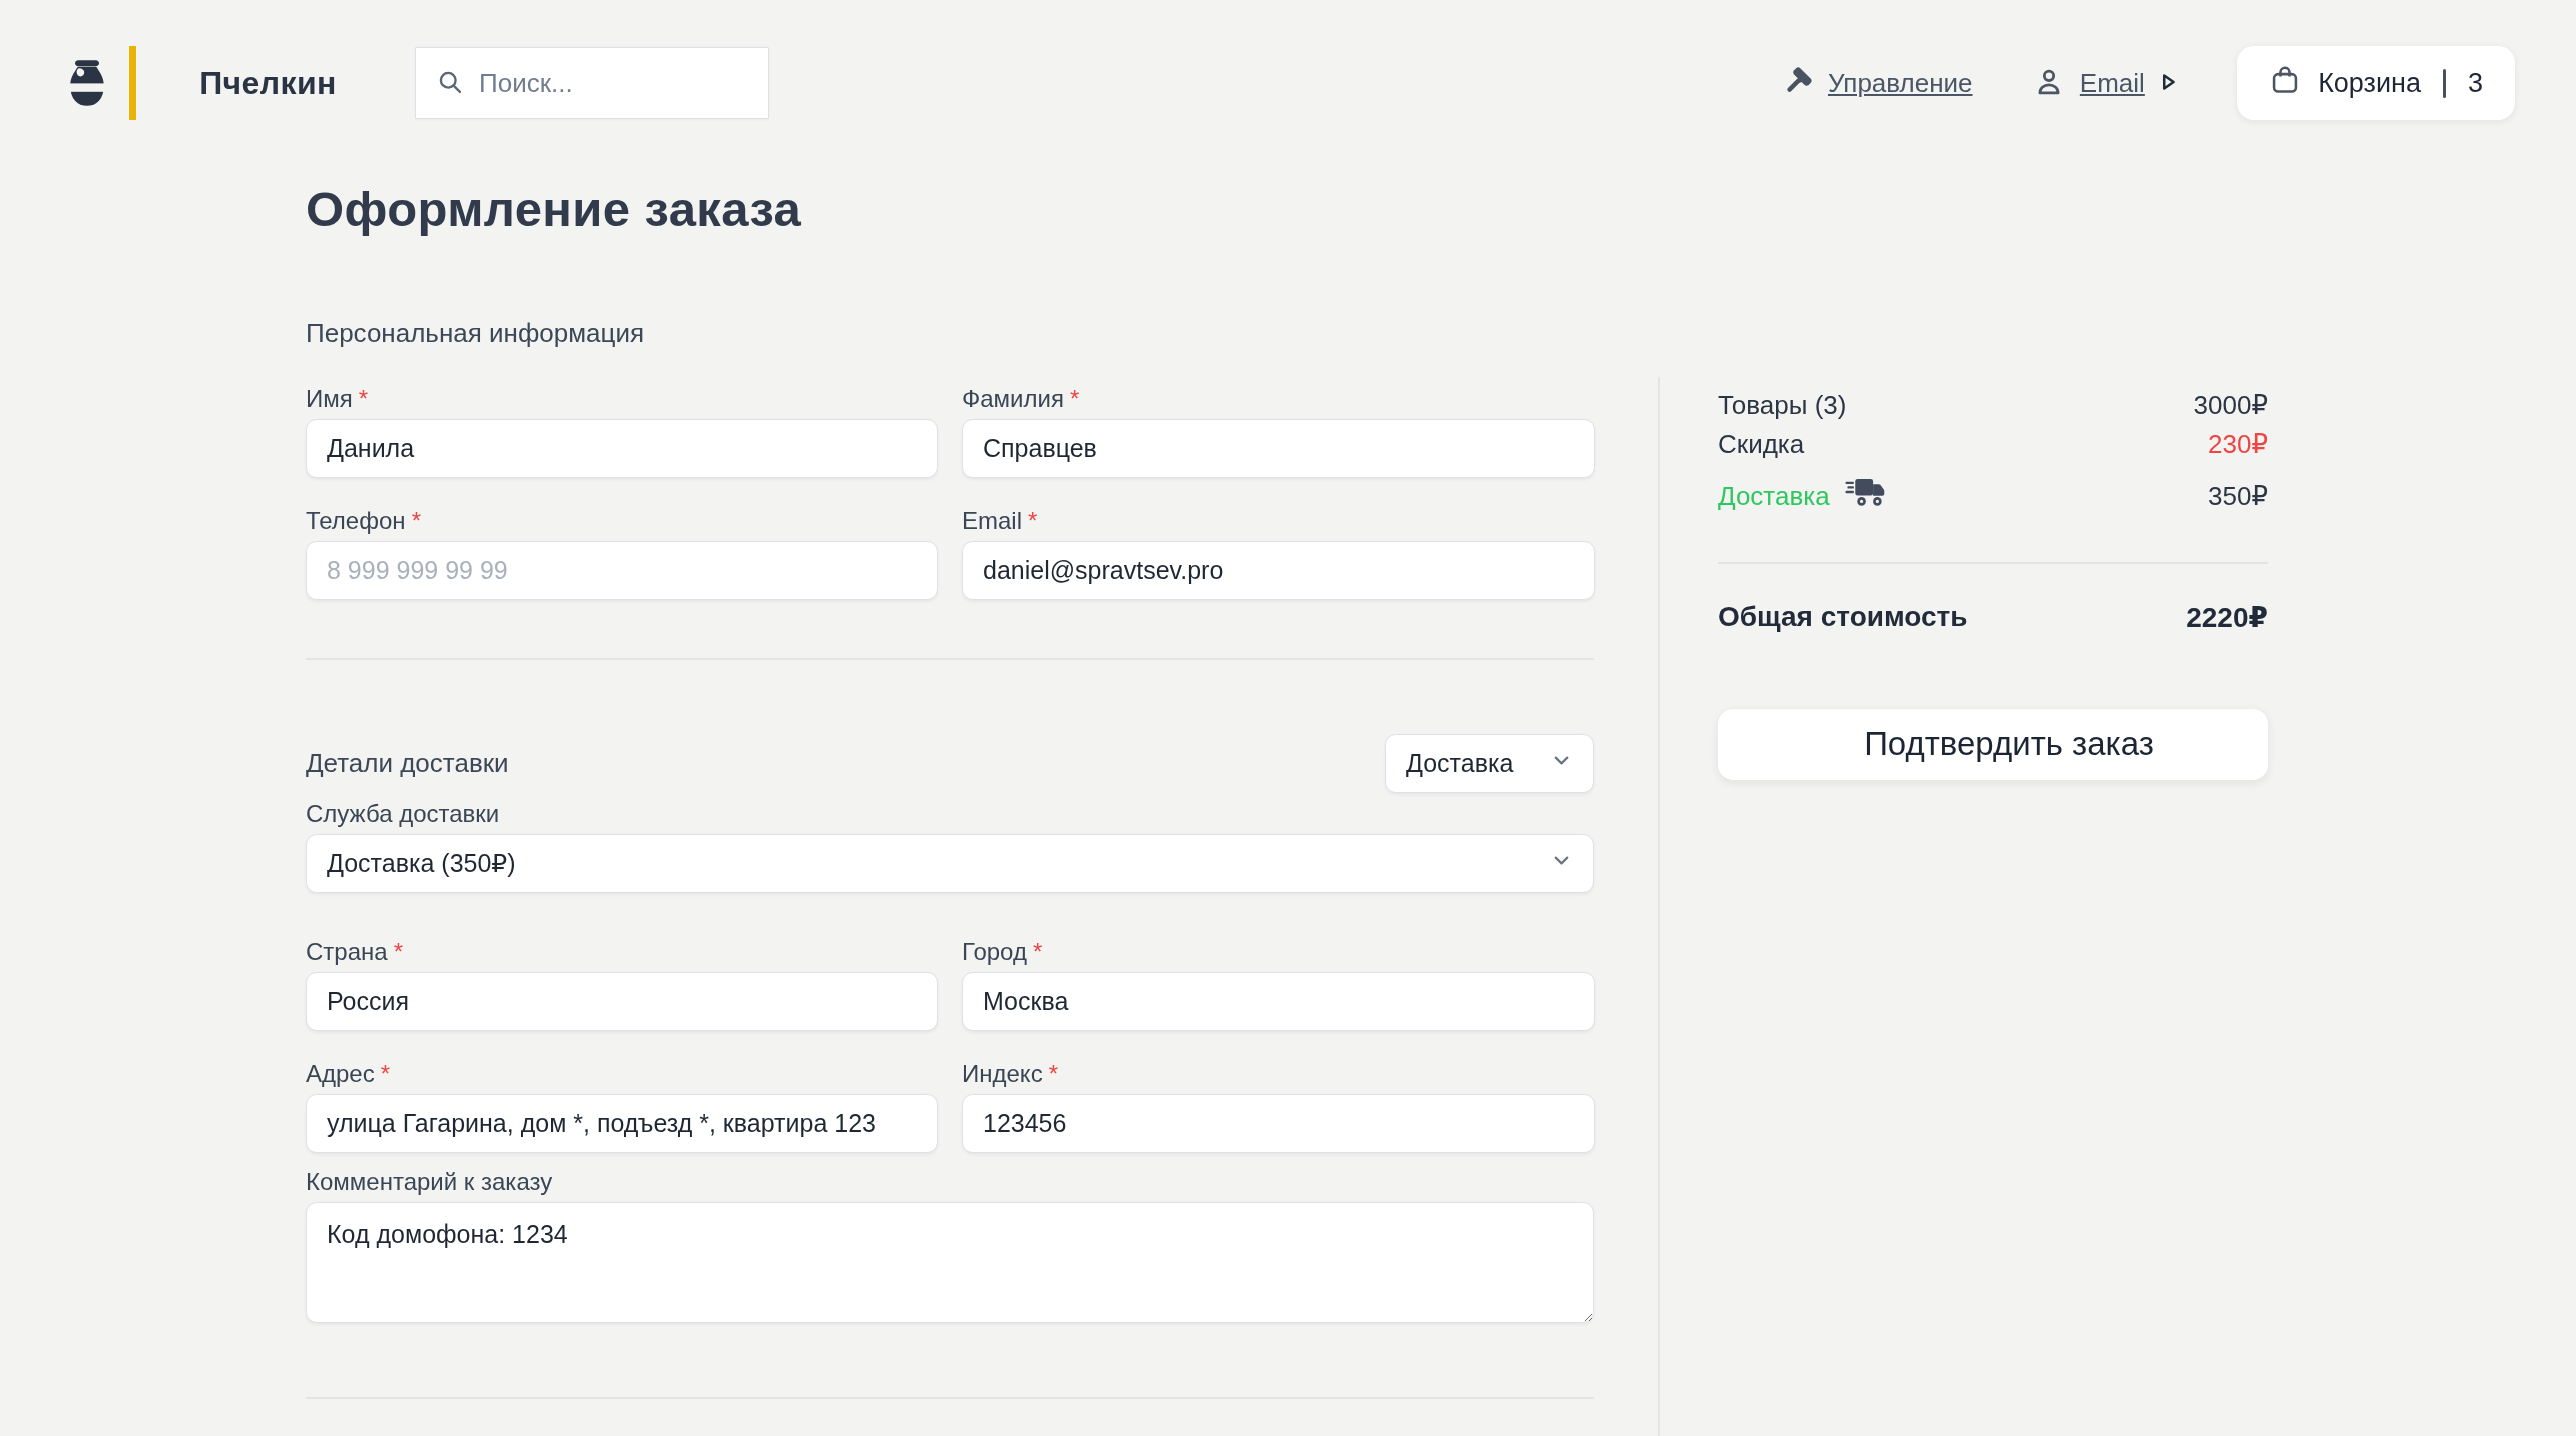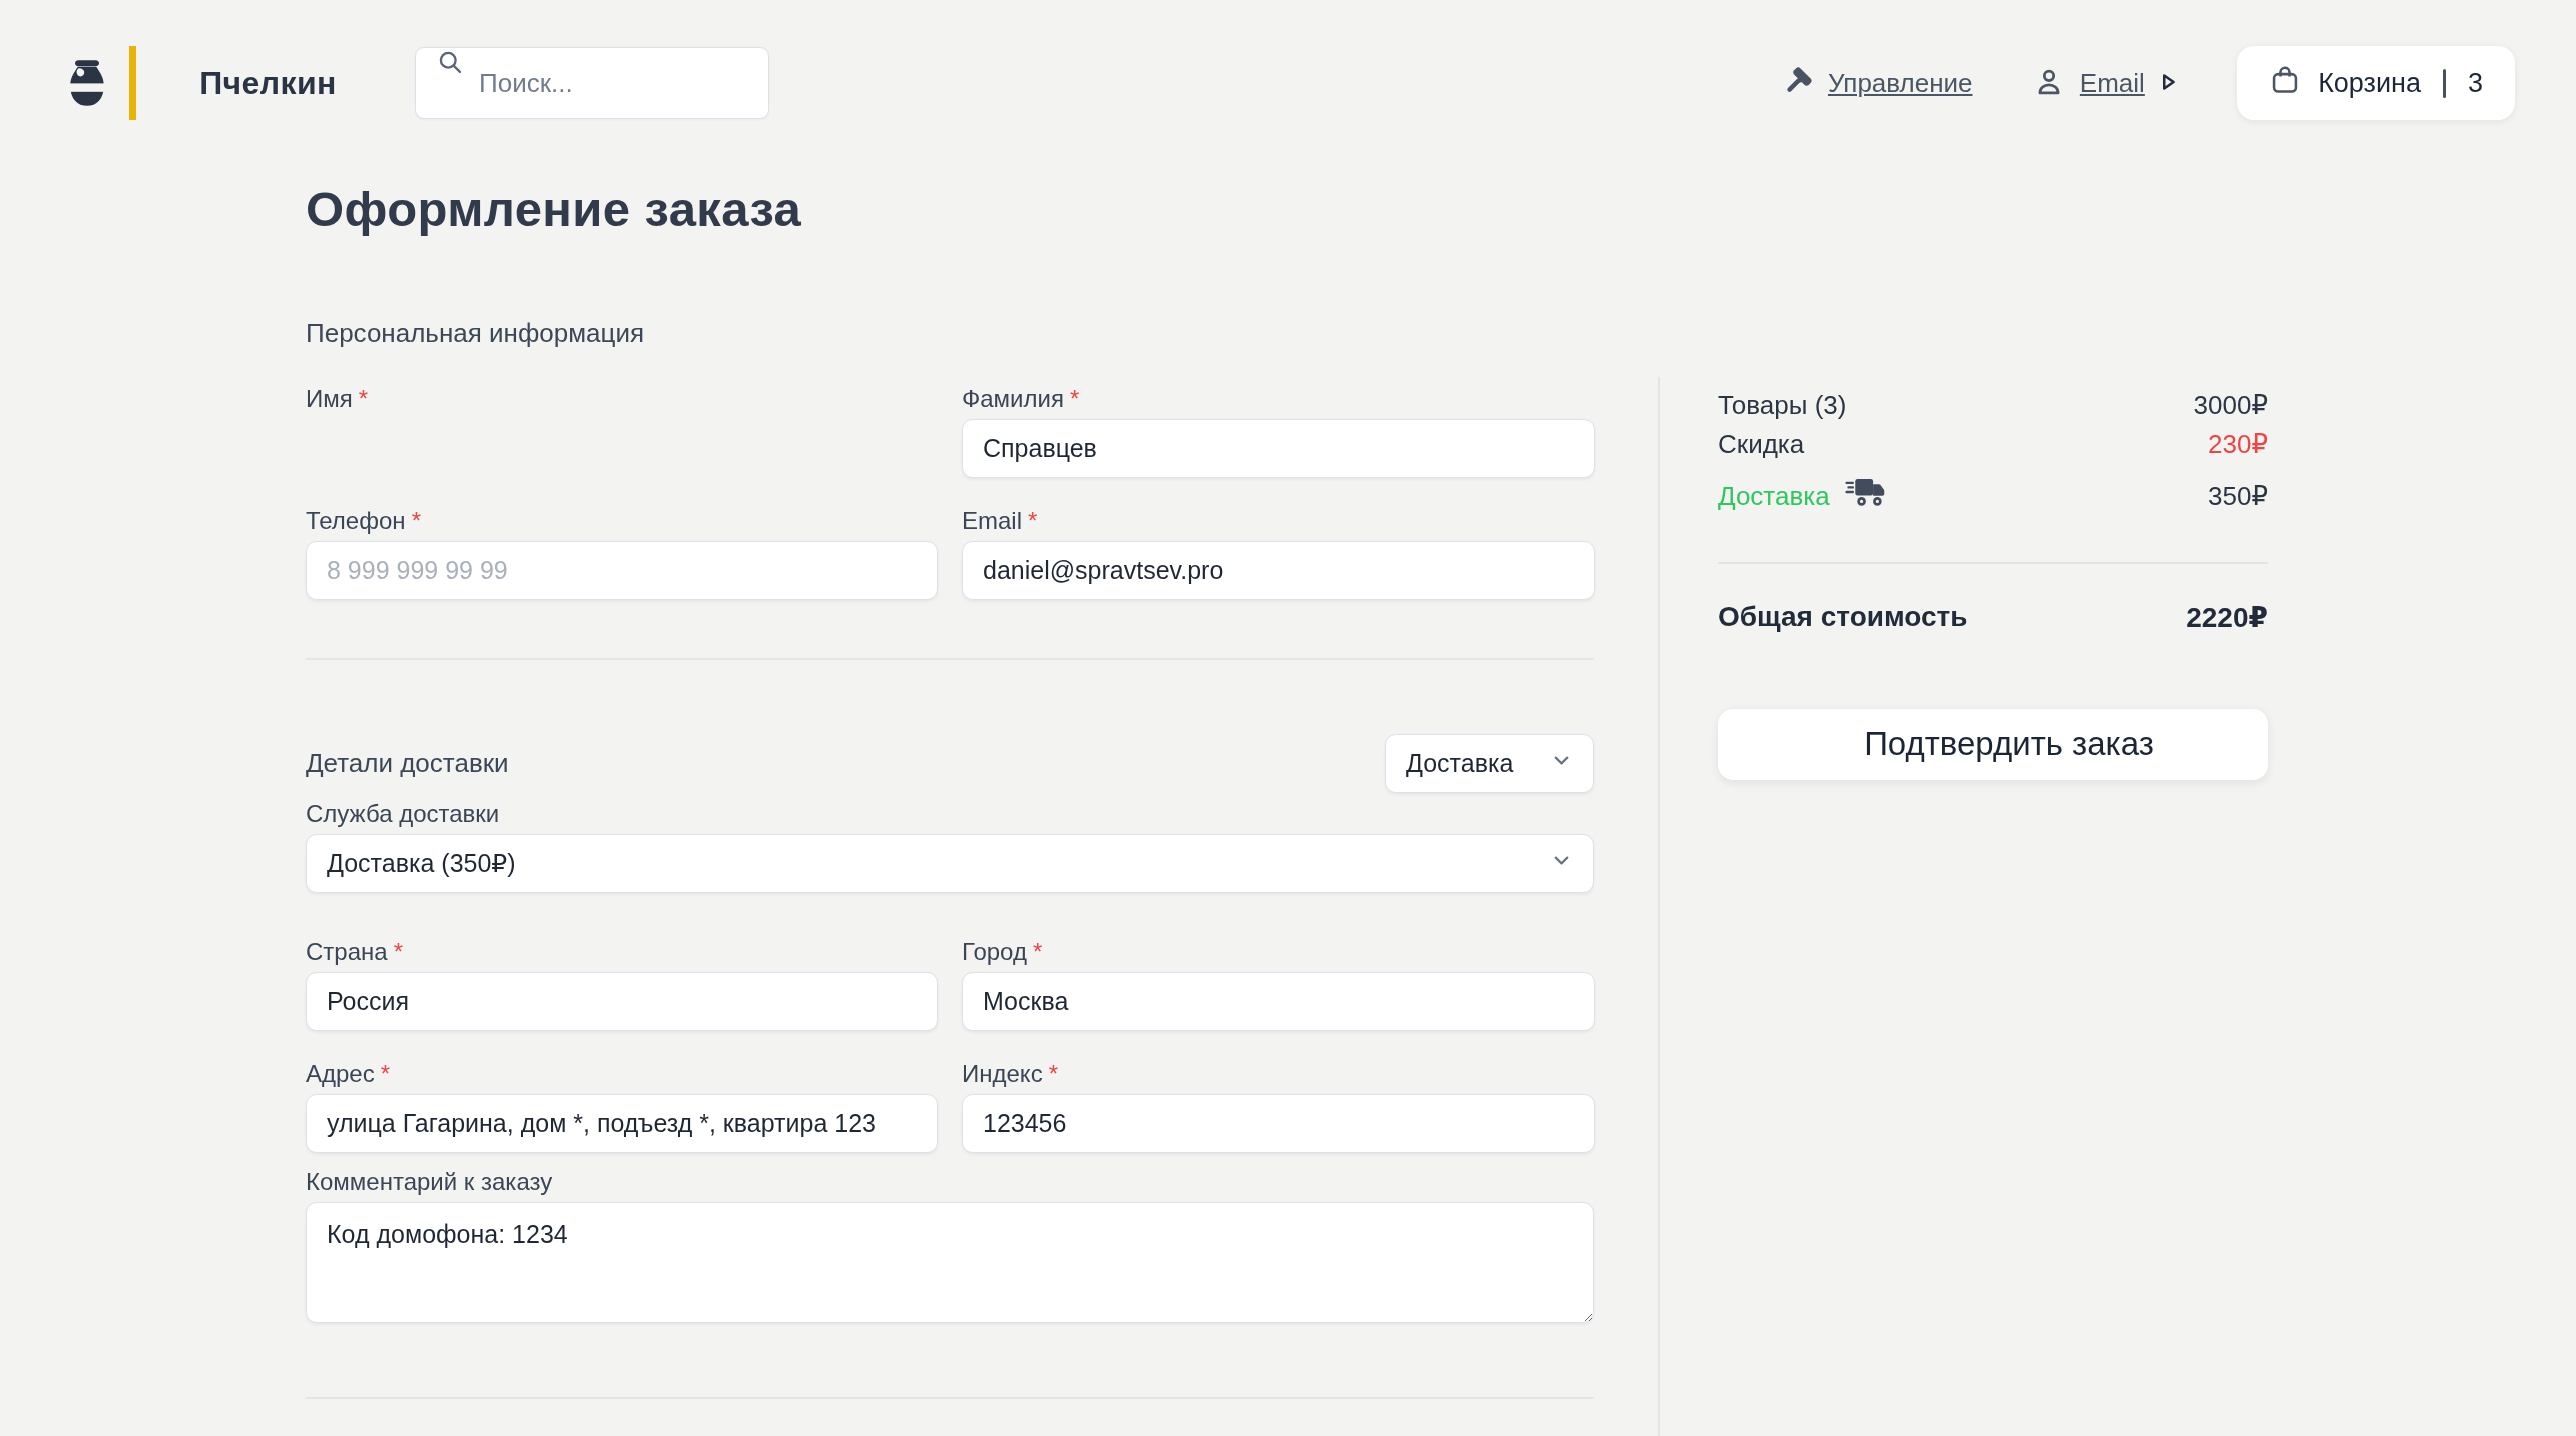--- a/index.html
+++ b/index.html
@@ -19,22 +19,22 @@
     display: flex; align-items: center;
     padding: 0 61px 0 67px;
   }
   .logo-group { display: flex; align-items: center; cursor: pointer; }
   .logo-group svg { display: block; }
   .brand-bar { width: 7.7px; height: 74px; background: #eab308; margin: 0 23px 0 21.5px; }
   .brand-name { font-size: 32px; font-weight: 700; color: #2b3444; letter-spacing: 0.4px; margin-left: 40px; }
 
   .search {
     margin-left: 78px; width: 354px; height: 72px;
-    background: #ffffff; border: 1.5px solid #dde1e8; border-radius: 9px;
-    display: flex; gap: 15.3px; padding: 0 20px;
+    background: #ffffff; border: 1.5px solid #dde1e8; border-radius: 1px;
+    display: flex; align-items: center; gap: 15.3px; padding: 0 20px;
     box-shadow: 0 0.8px 2.3px rgba(16,24,40,.04);
   }
   .search input {
     border: none; outline: none; background: transparent;
     font-family: inherit; font-size: 26px; color: #33404f; width: 100%;
   }
   .search input::placeholder { color: #717d8e; opacity: 1; }
 
   .header-right { margin-left: auto; display: flex; align-items: center; gap: 60px; }
   .nav-item { display: flex; align-items: center; gap: 15.3px; cursor: pointer; }
@@ -184,20 +184,21 @@
 </div>
 
 <div class="content">
   <h1 class="page-title">Оформление заказа</h1>
 
   <div class="section-title section-personal">Персональная информация</div>
 
   <div class="fields-grid grid-1">
     <div>
       <div class="field-label"><span>Имя</span><span class="req">*</span></div>
+      <input class="text-input" type="text" value="Данила" style="">
     </div>
     <div>
       <div class="field-label"><span>Фамилия</span><span class="req">*</span></div>
       <input class="text-input" type="text" value="Справцев" style="">
     </div>
     <div>
       <div class="field-label"><span>Телефон</span><span class="req">*</span></div>
       <input class="text-input" type="text" placeholder="8 999 999 99 99" style="">
     </div>
     <div>

